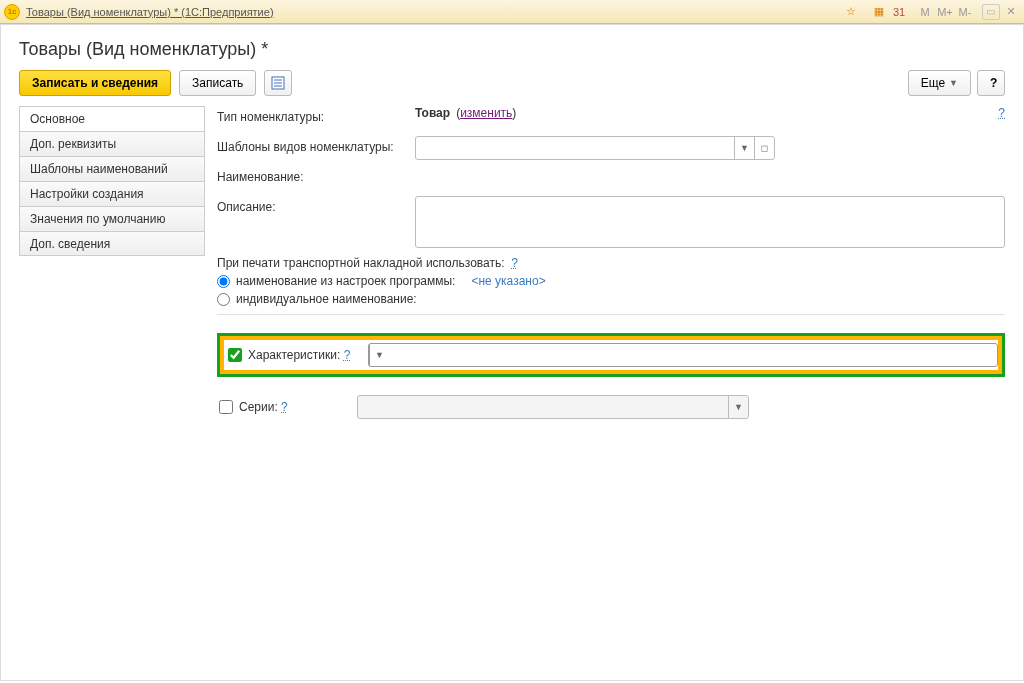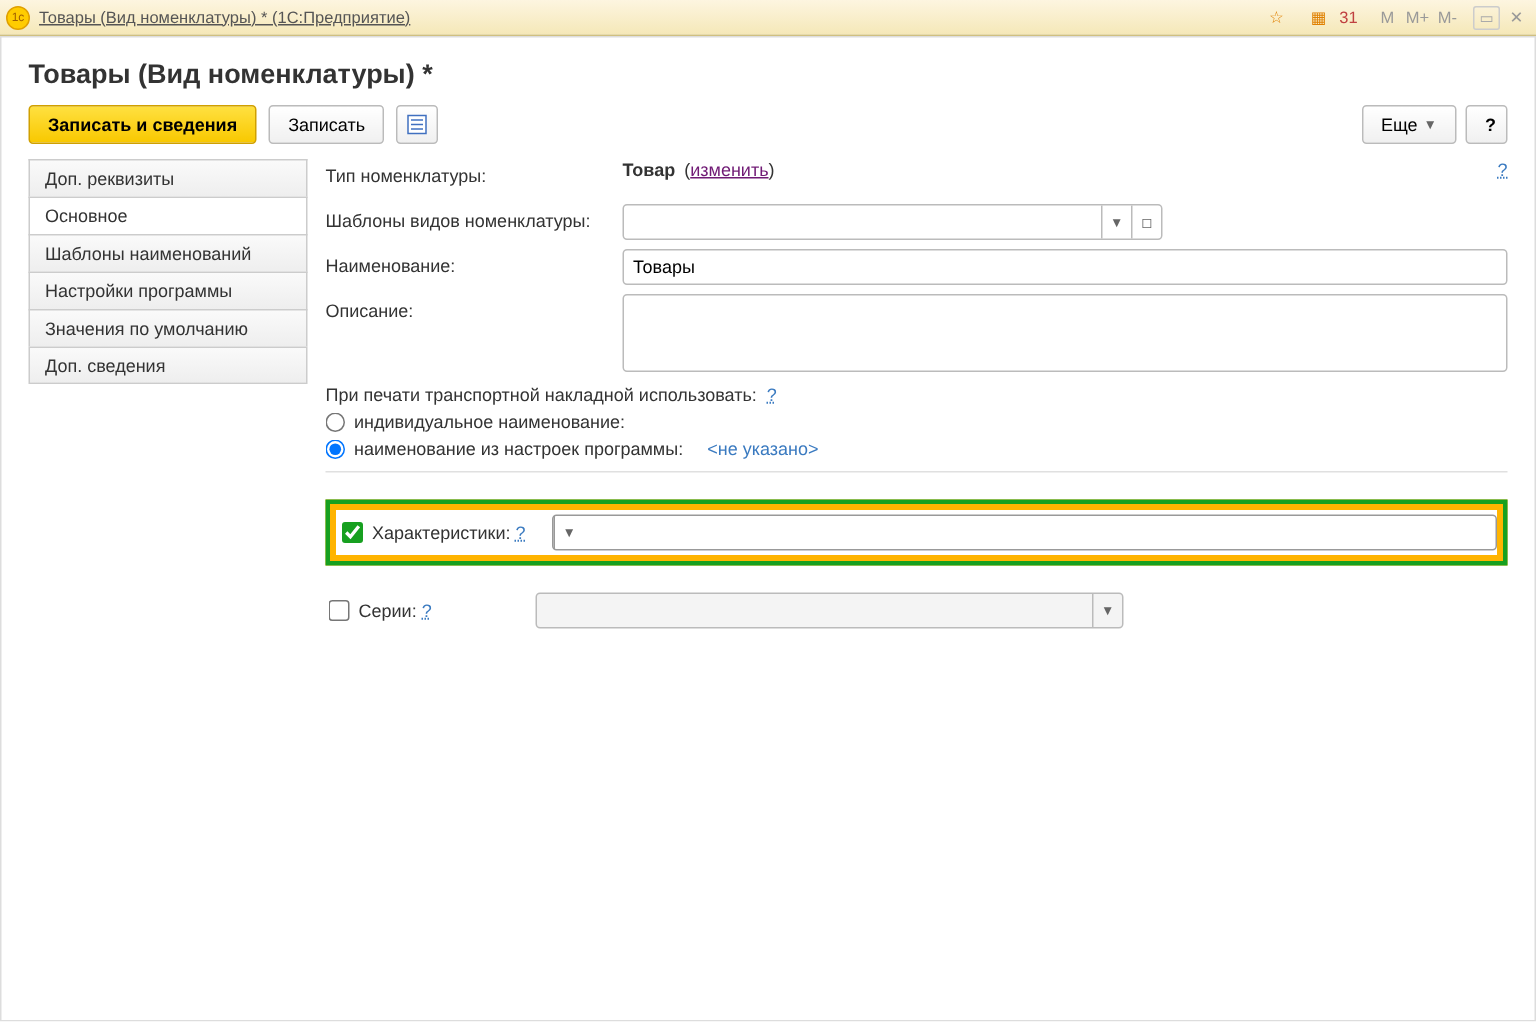--- a/index.html
+++ b/index.html
@@ -7,21 +7,21 @@
 .titlebar { height: 24px; background: linear-gradient(#fdf5e0,#f5e8b8); border-bottom: 1px solid #d0c080; display: flex; align-items: center; padding: 0 4px; }
 .titlebar .app-icon { width: 16px; height: 16px; background: #ffcc00; border-radius: 50%; margin-right: 6px; display:flex; align-items:center; justify-content:center; border:1px solid #e0a000; font-size:8px; color:#a06000; font-weight:normal; }
 .titlebar .title-text { flex: 1; font-size: 11px; color: #555; text-decoration: underline; }
 .titlebar .tb-icons { display:flex; gap:2px; align-items:center; }
 .titlebar .tb-btn { width:18px; height:16px; display:flex; align-items:center; justify-content:center; font-size:11px; color:#999; cursor:pointer; }
 .titlebar .tb-btn.orange { color:#e08000; }
 .titlebar .tb-btn.red { color:#c04040; }
 .titlebar .tb-btn.grey { color:#aaa; border:1px solid #ccc; border-radius:2px; font-size:10px; }
 .outer-border { border: 1px solid #ddd; margin: 0; height: 657px; }
 .page-header { padding: 14px 18px 10px 18px; }
-.page-title { font-size: 18px; font-weight: bold; }
+.page-title { font-size: 18px; font-weight: normal; }
 .toolbar { padding: 0 18px 10px 18px; display:flex; align-items:center; gap:8px; }
 .btn { height: 26px; border: 1px solid #bbb; border-radius: 3px; background: linear-gradient(#fff,#f0f0f0); padding: 0 12px; font-size: 12px; cursor: pointer; display:inline-flex; align-items:center; }
 .btn.primary { background: linear-gradient(#ffe040,#f8c800); border-color: #d0a000; font-weight: bold; }
 .btn.icon-only { width: 28px; padding: 0; justify-content:center; }
 .toolbar-right { margin-left:auto; display:flex; gap:6px; }
 .btn.help { width:28px; font-weight:bold; }
 .btn .dd-arrow { margin-left:4px; font-size:9px; color:#666; }
 .main-area { display:flex; padding: 0 18px; gap: 12px; }
 .sidebar { width: 186px; display:flex; flex-direction:column; }
 .side-item { height: 25px; background: linear-gradient(#fafafa,#eee); border: 1px solid #ccc; border-bottom:none; display:flex; align-items:center; padding: 0 10px; font-size: 12px; cursor:pointer; }
@@ -98,24 +98,24 @@
     <button class="btn">
           <span>Еще</span>
           <span class="dd-arrow">▼</span>
         </button>
     <button class="btn help">?</button>
   </div>
 </div>
 
 <div class="main-area">
   <div class="sidebar">
+    <div class="side-item active">Основное</div>
     <div class="side-item">Доп. реквизиты</div>
-    <div class="side-item active">Основное</div>
     <div class="side-item">Шаблоны наименований</div>
-    <div class="side-item">Настройки программы</div>
+    <div class="side-item">Настройки создания</div>
     <div class="side-item">Значения по умолчанию</div>
     <div class="side-item">Доп. сведения</div>
   </div>
 
   <div class="form-area">
 
     <div class="row">
       <div class="lbl">Тип номенклатуры:</div>
       <div class="val">
         <span class="bold">Товар</span>
@@ -131,45 +131,42 @@
         <div class="combo" style="width:360px;">
           <div class="combo-text"></div>
           <div class="combo-btn">▼</div>
           <div class="combo-btn">◻</div>
         </div>
       </div>
     </div>
 
     <div class="row">
       <div class="lbl">Наименование:</div>
-      <div class="val">
-        <input class="input" value="Товары" style="">
-      </div>
     </div>
 
     <div class="row">
       <div class="lbl">Описание:</div>
       <div class="val">
         <textarea class="textarea" style=""></textarea>
       </div>
     </div>
 
     <div style="margin:8px 0 4px 0; font-size:12px;">
       <span>При печати транспортной накладной использовать:</span>
       &nbsp;<span class="help-q">?</span>
     </div>
 
     <div class="radio-row">
-      <input type="radio" name="pn" style="">
-      <span>индивидуальное наименование:</span>
-    </div>
-    <div class="radio-row">
       <input type="radio" name="pn" checked="" style="">
       <span>наименование из настроек программы:</span>
       <span class="not-set">&lt;не указано&gt;</span>
+    </div>
+    <div class="radio-row">
+      <input type="radio" name="pn" style="">
+      <span>индивидуальное наименование:</span>
     </div>
 
     <div class="section-separator"></div>
 
     <div class="highlight-box">
       <div class="highlight-inner">
         <div class="check-row" style="padding-left:4px; width:136px;">
           <input type="checkbox" checked="" style="">
           <span>Характеристики:</span>
           &nbsp;<span class="help-q">?</span>

